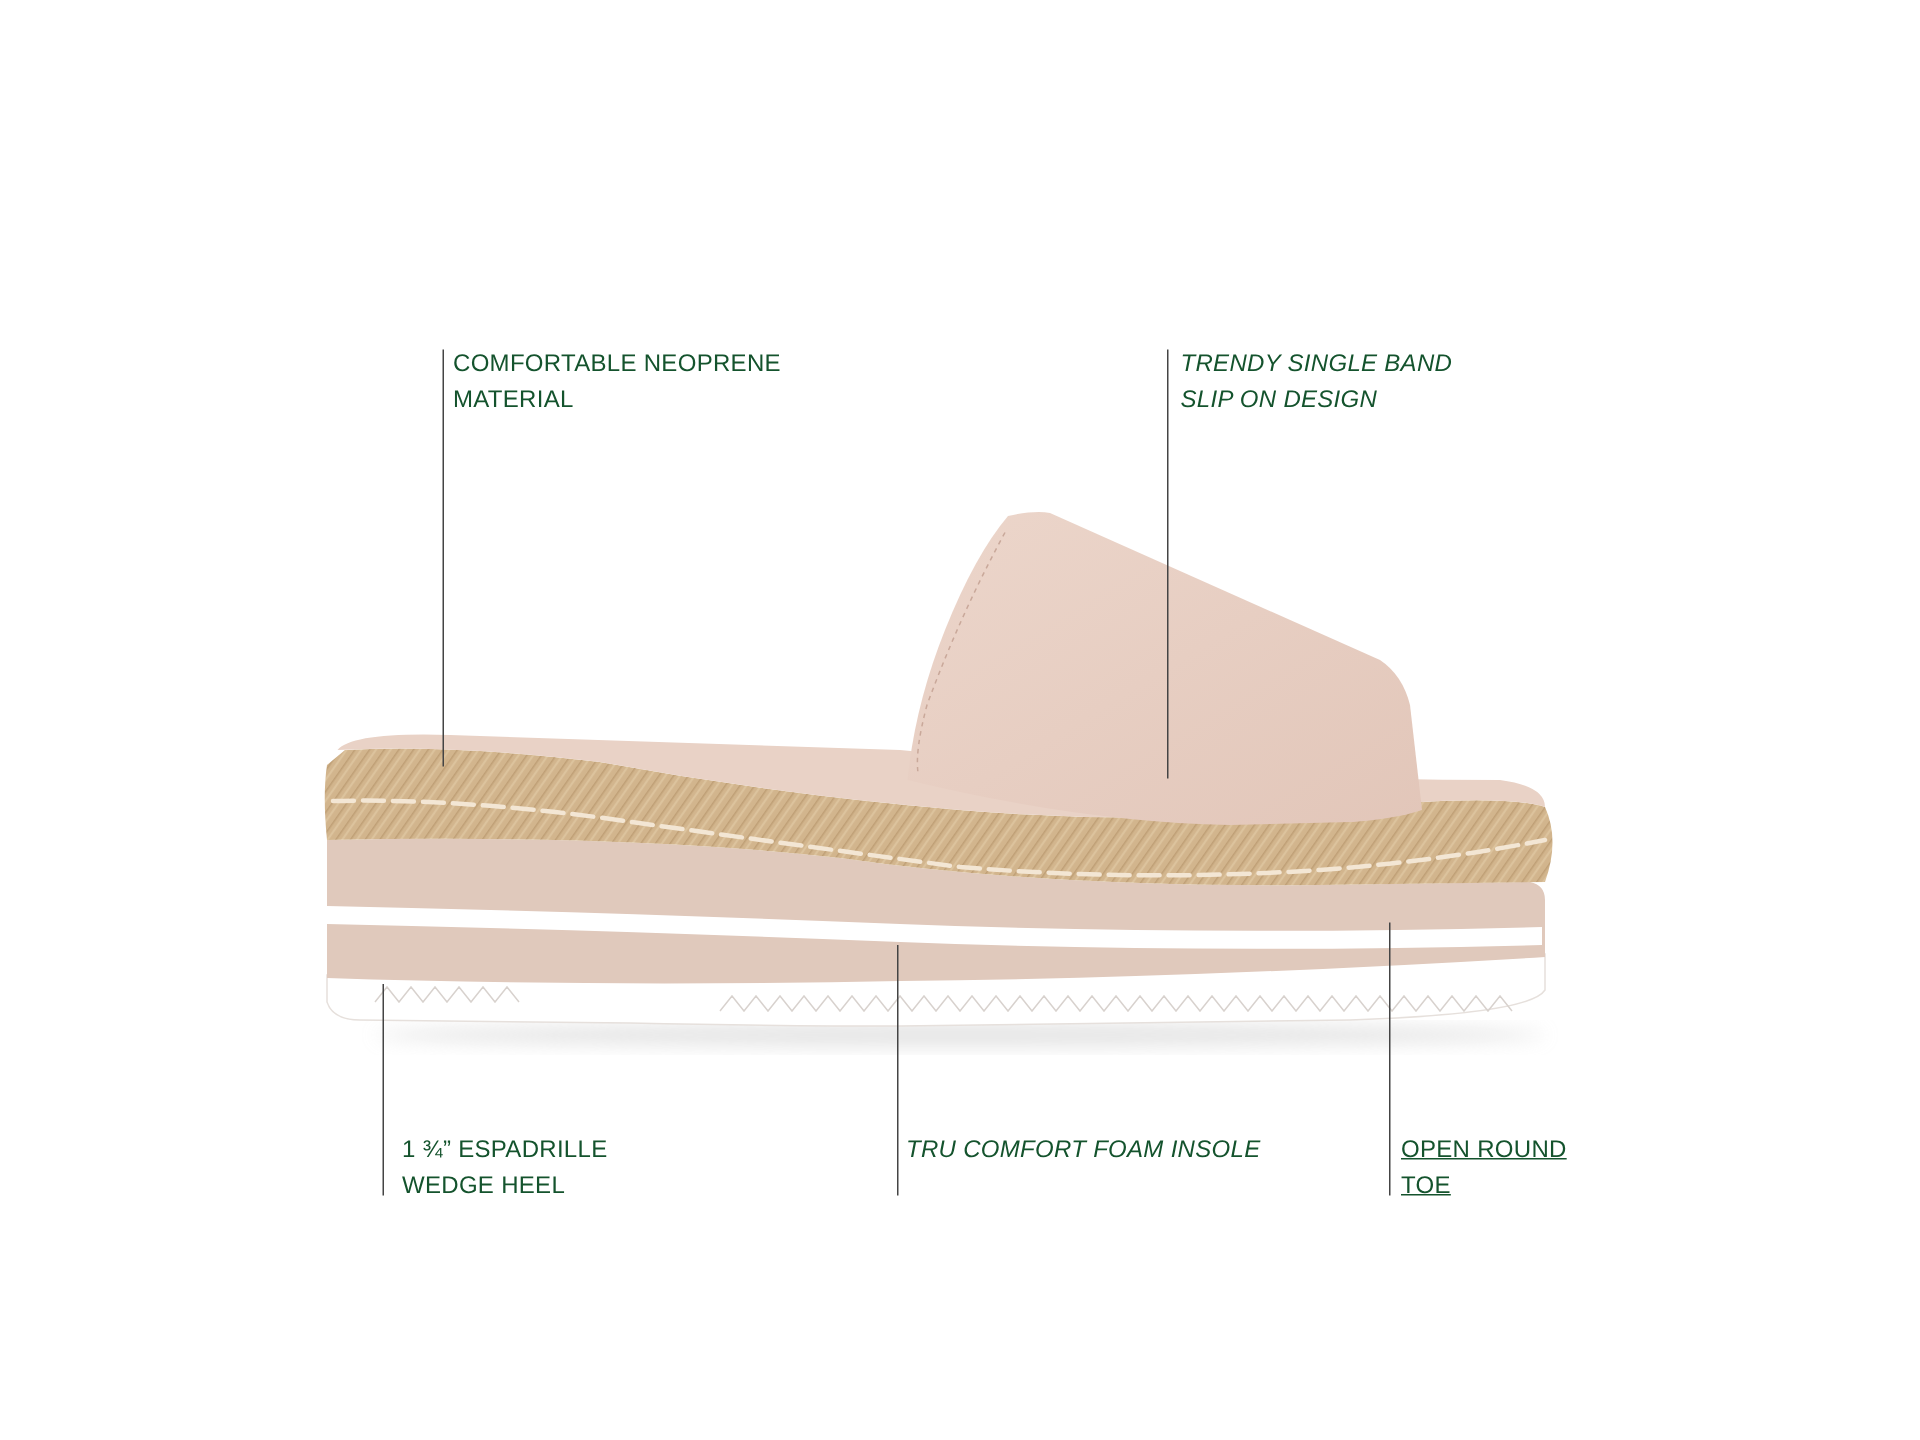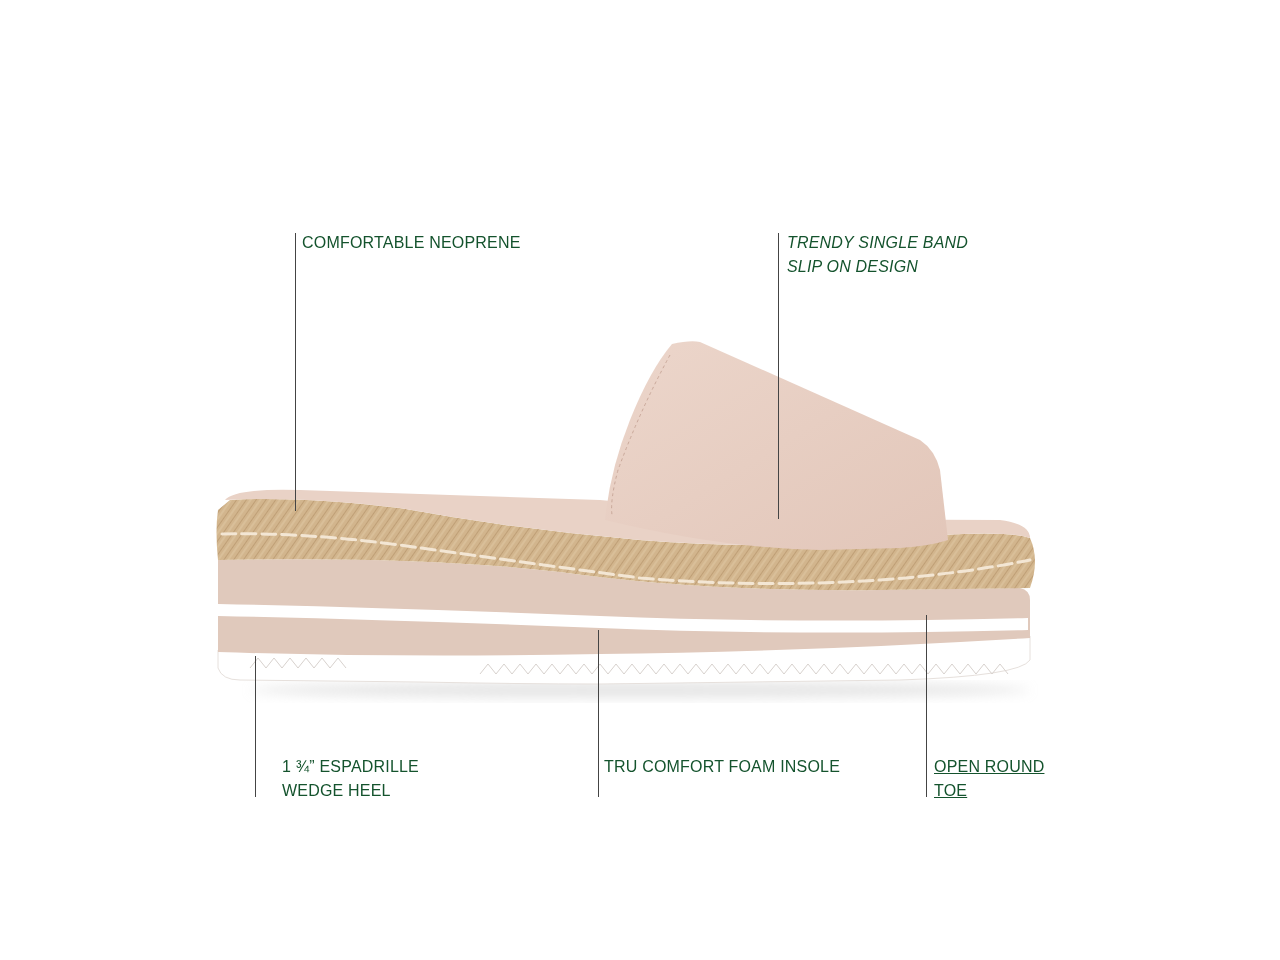--- a/index.html
+++ b/index.html
@@ -56,28 +56,29 @@
 </svg>
 
 <div class="vline" style="left:295px; top:233px; height:278px;"></div>
 <div class="vline" style="left:778px; top:233px; height:286px;"></div>
 <div class="vline" style="left:255px; top:656px; height:141px;"></div>
 <div class="vline" style="left:598px; top:630px; height:167px;"></div>
 <div class="vline" style="left:926px; top:615px; height:182px;"></div>
 
 <div class="label" style="left:302px; top:231px;">
   <span>COMFORTABLE NEOPRENE</span>
+  <span>MATERIAL</span>
 </div>
 <div class="label" style="left:787px; top:231px;font-style:italic;">
   <span>TRENDY SINGLE BAND</span>
   <span>SLIP ON DESIGN</span>
 </div>
-<div class="label" style="left:282px; top:755px;">
+<div class="label" style="left:268px; top:755px;">
   <span>1 ¾” ESPADRILLE</span>
   <span>WEDGE HEEL</span>
 </div>
-<div class="label" style="left:604px; top:755px;">
+<div class="label" style="left:604px; top:755px;font-style:italic;">
   <span>TRU COMFORT FOAM INSOLE</span>
 </div>
 <div class="label" style="left:934px; top:755px;text-decoration:underline;">
   <span>OPEN ROUND</span>
   <span>TOE</span>
 </div>
 
 </body></html>

